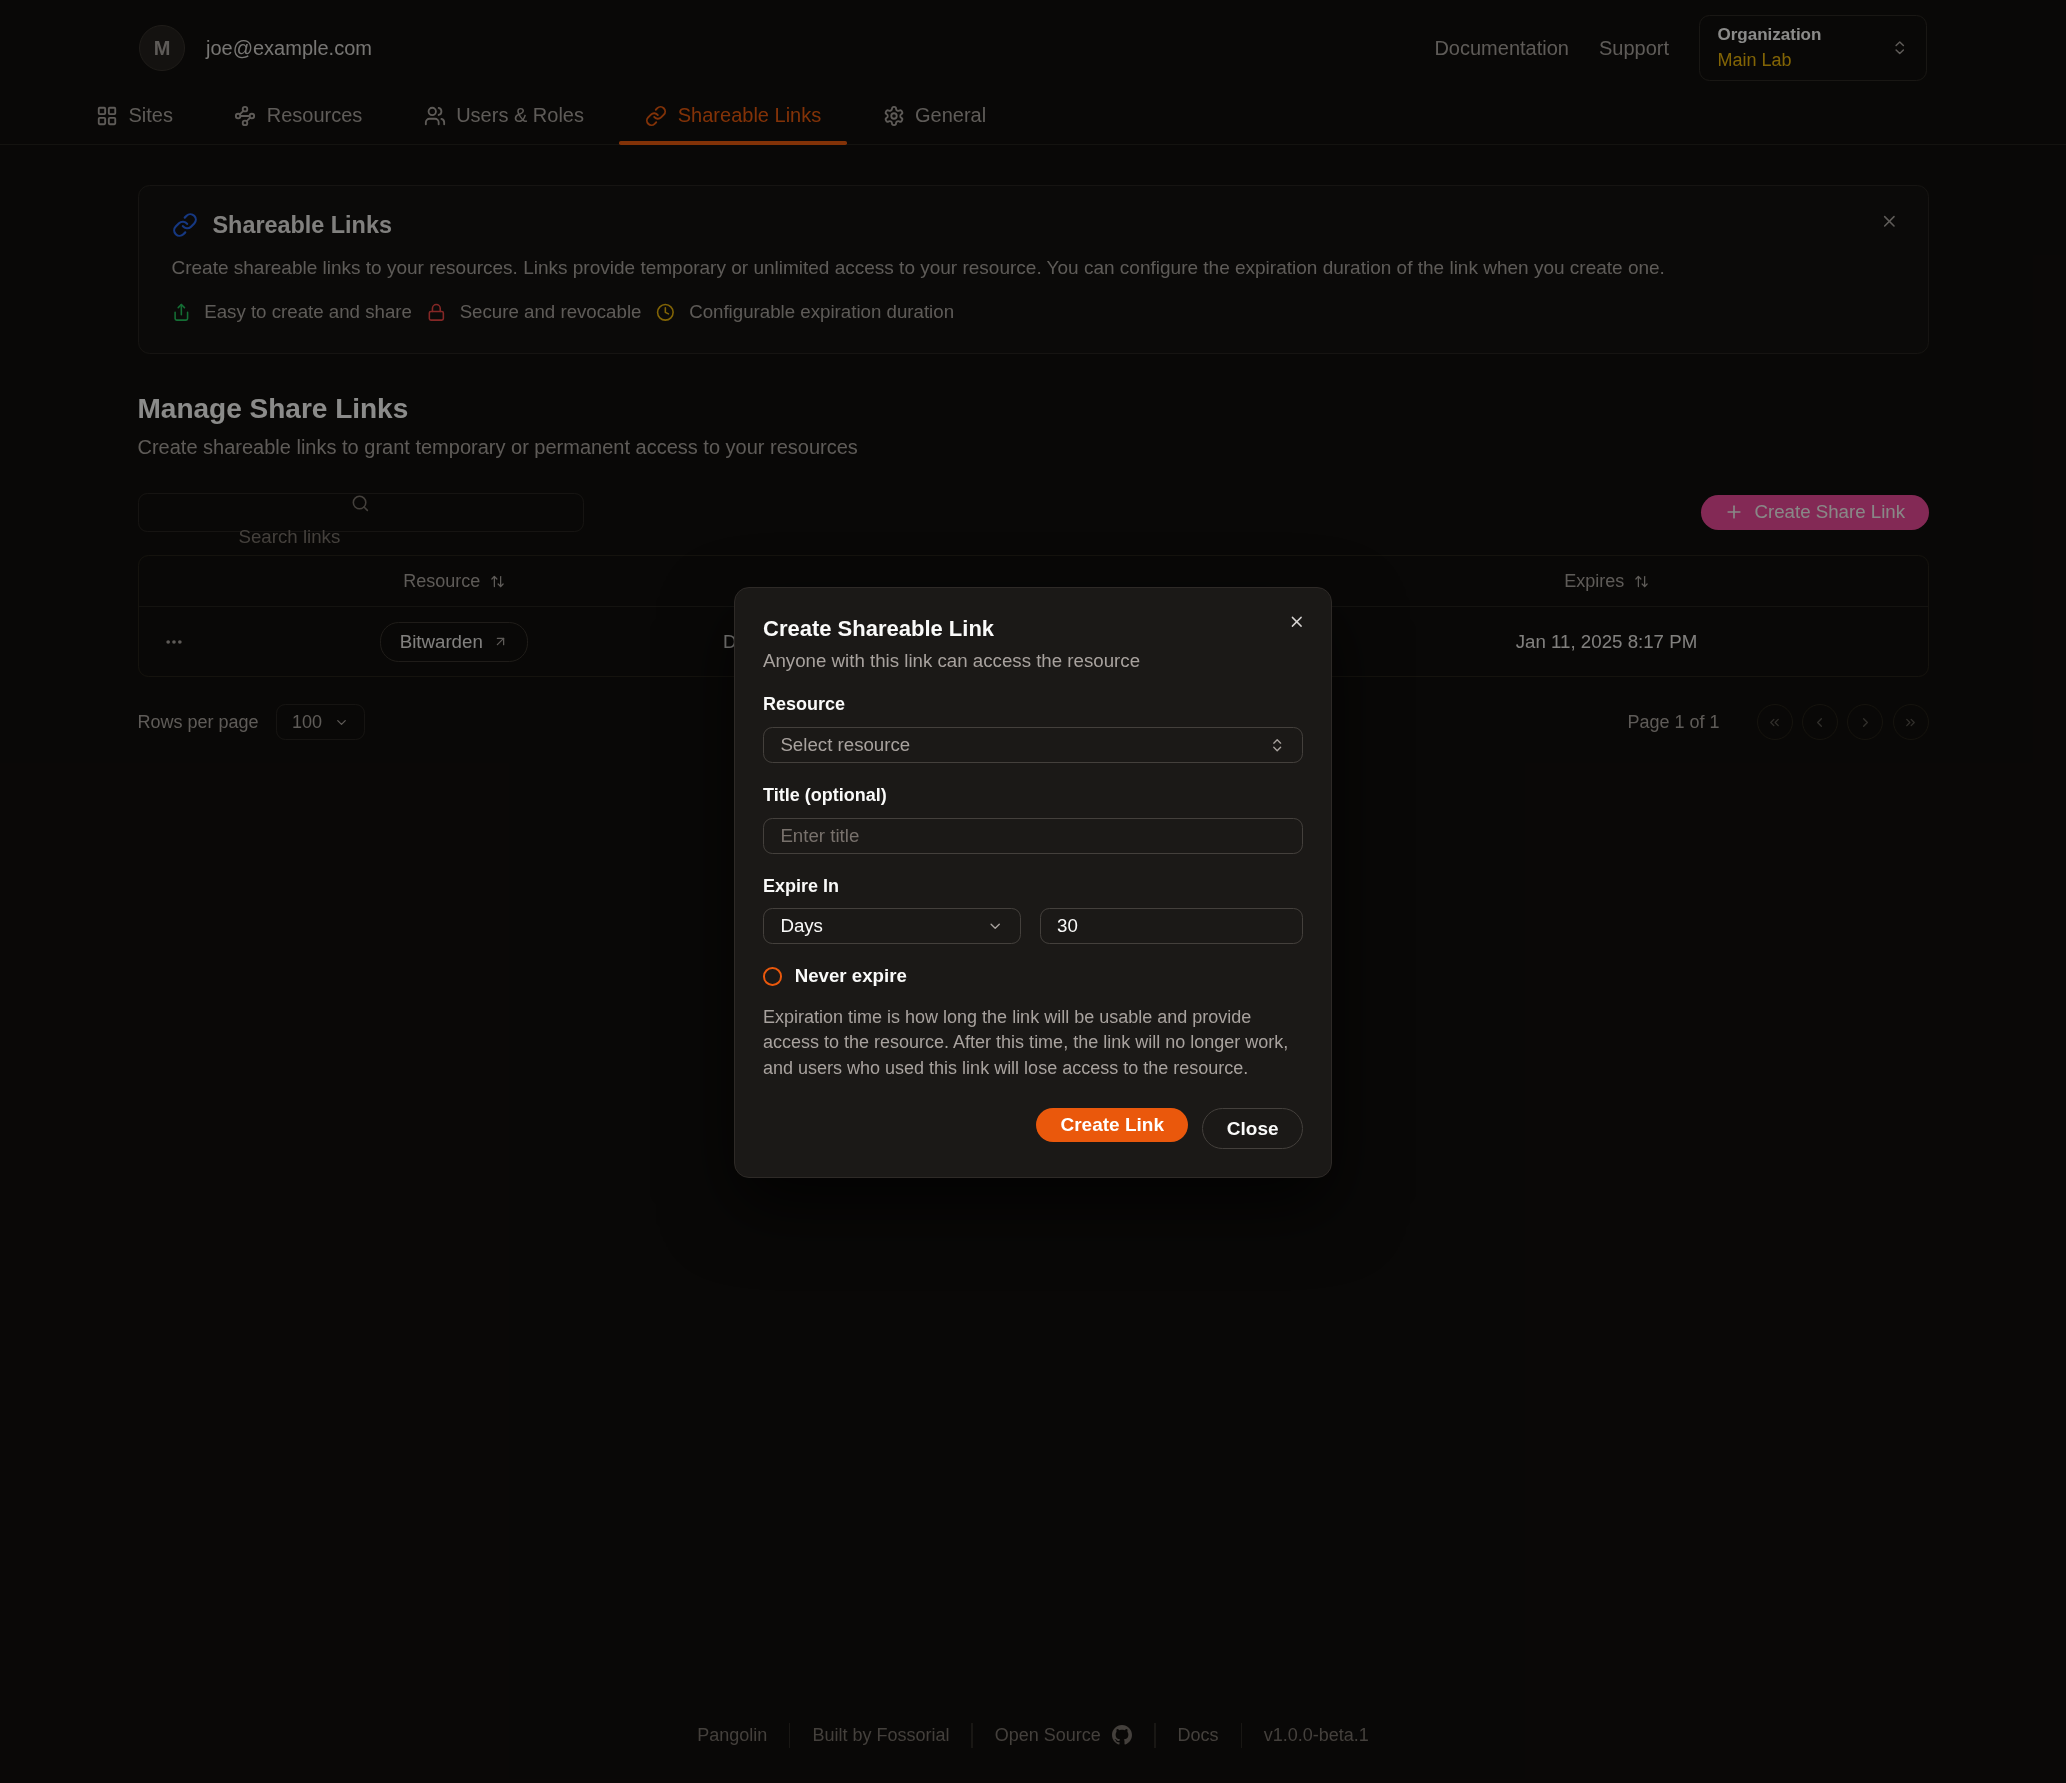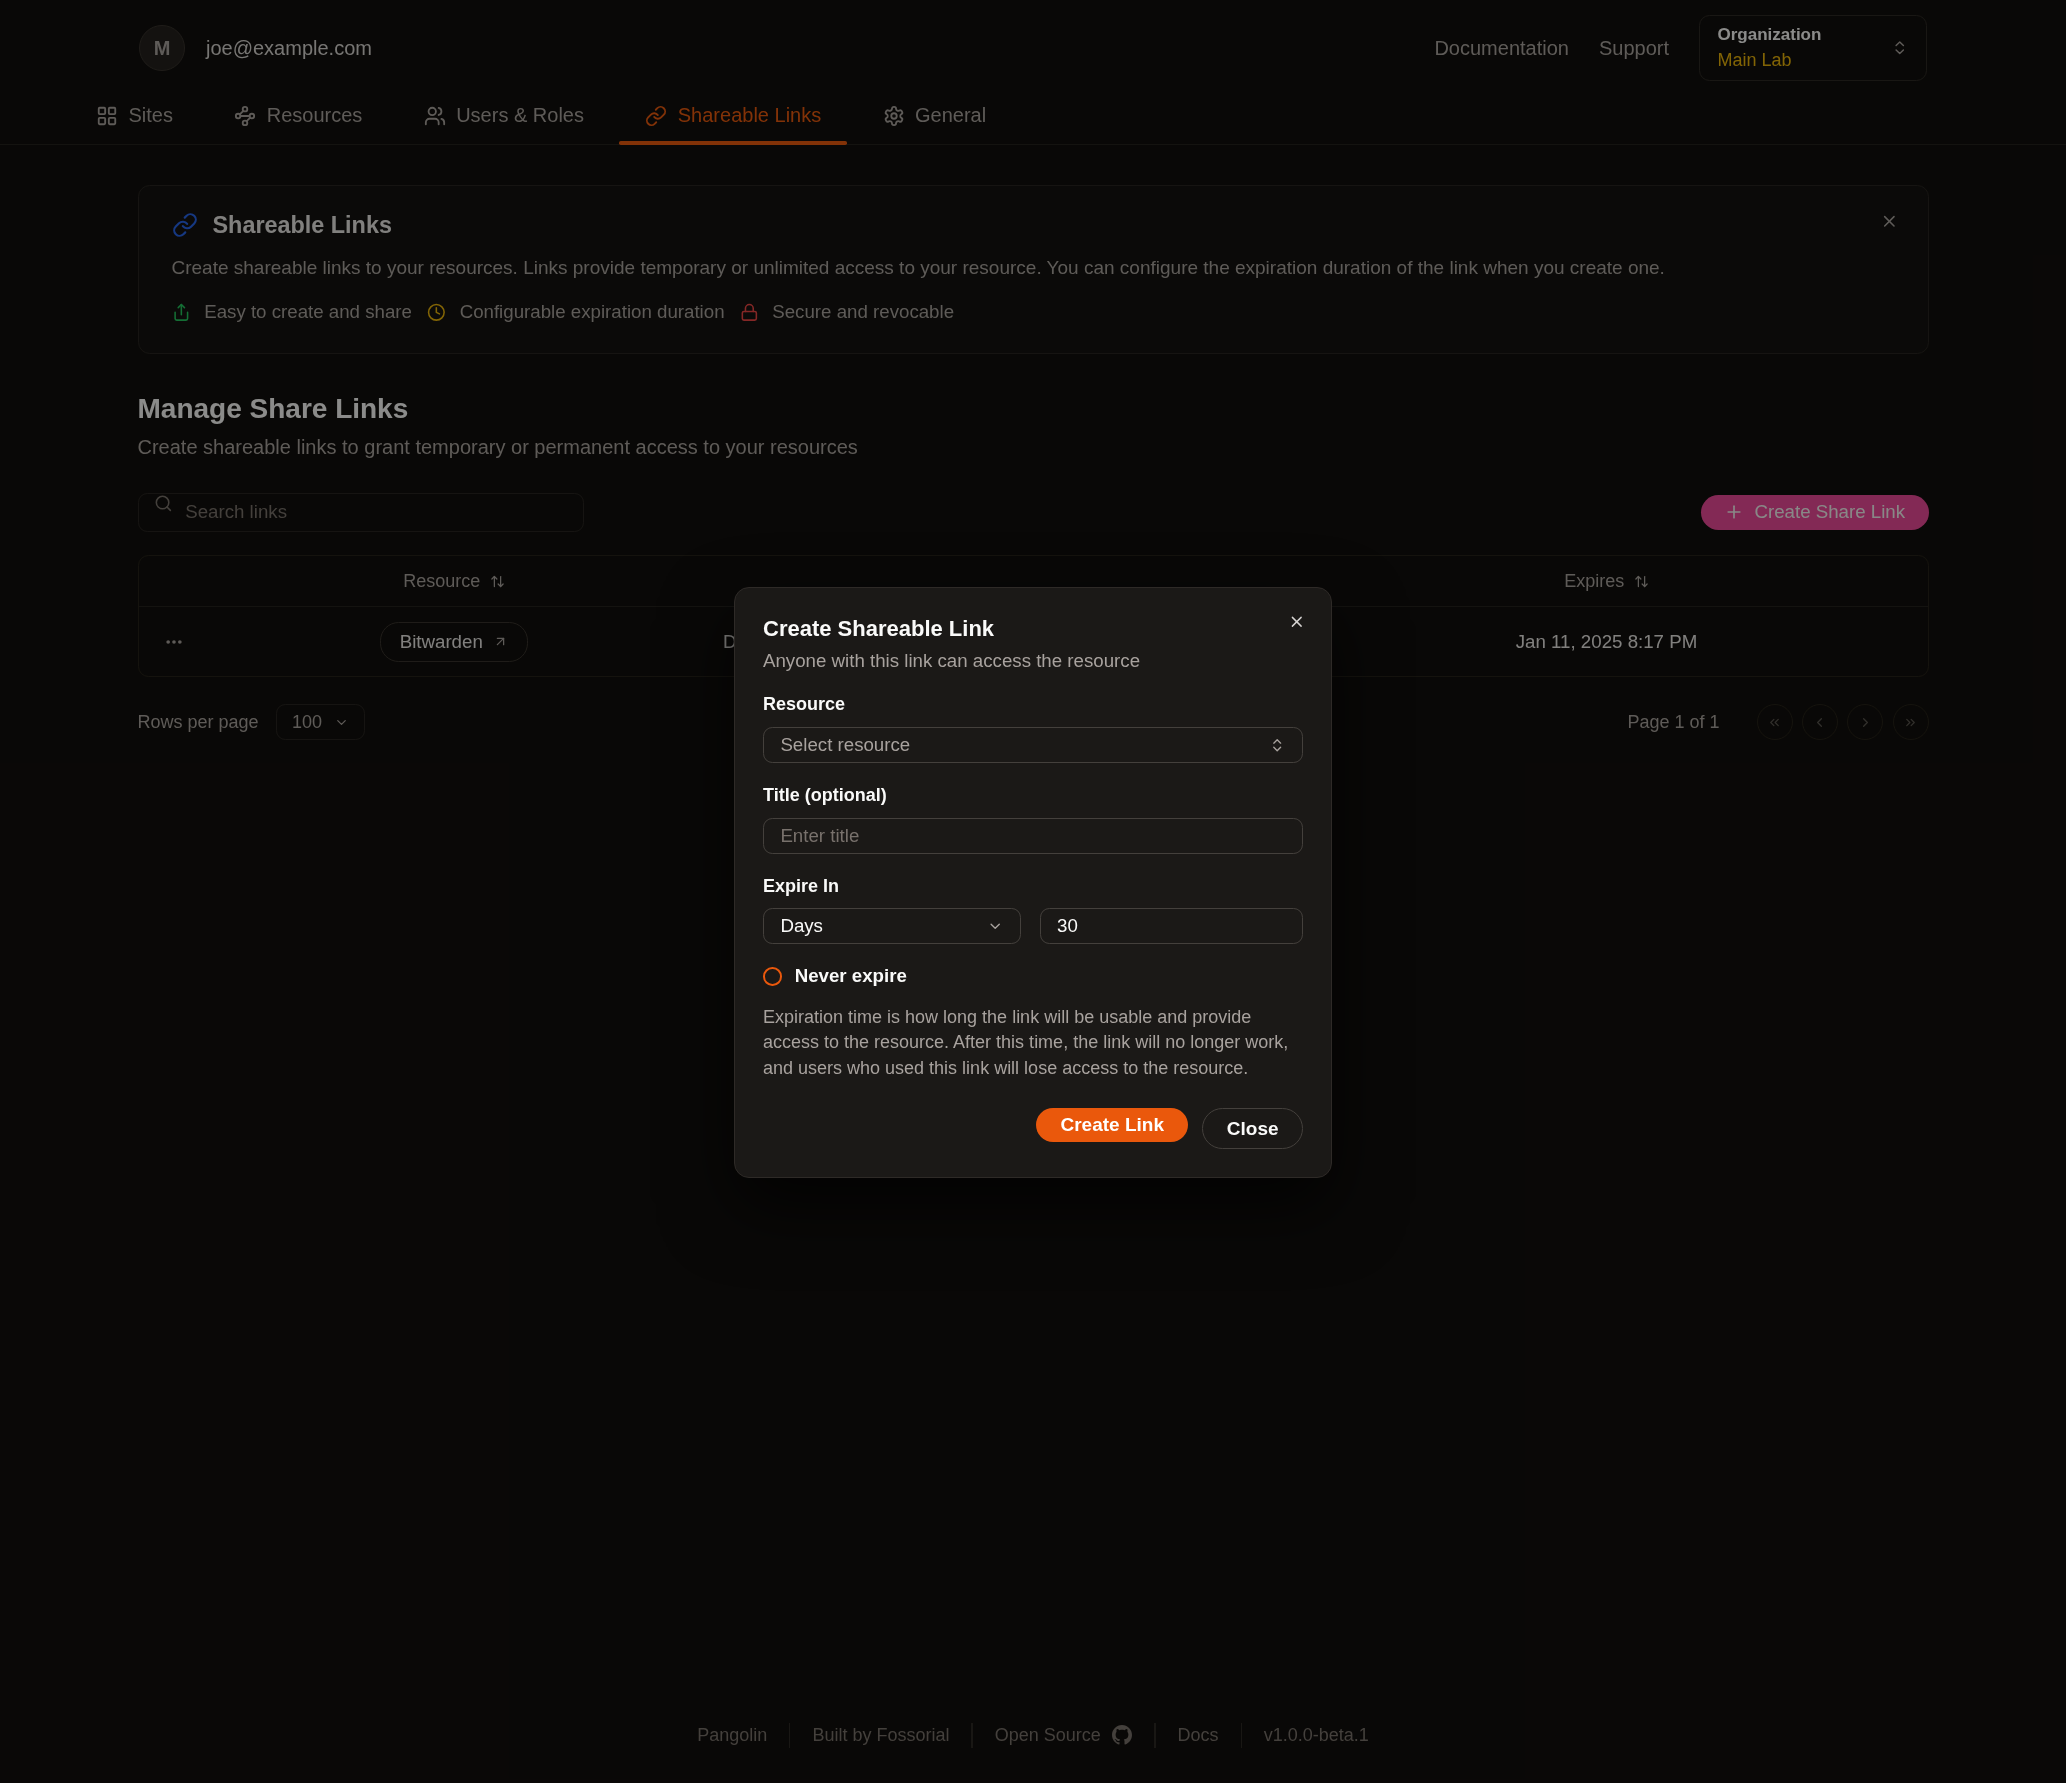--- a/index.html
+++ b/index.html
@@ -40,21 +40,21 @@
   .c-green { color: #22c55e; }
   .c-yellow{ color: #eab308; }
   .c-red   { color: #ef4444; }
 
   
   .section-title { margin-top: 39px; font-size: 28px; font-weight: 700; color: #fafaf9; }
   .section-sub { margin-top: 10.5px; font-size: 20px; color: #a8a29e; }
 
   
   .toolbar { margin-top: 34px; display: flex; align-items: center; justify-content: space-between; }
-  .search { display: flex; gap: 13px; width: 446px; height: 39px; border: 1.2px solid #262220; border-radius: 9.3px; padding: 0 15px; color: #78716c; }
+  .search { display: flex; align-items: center; gap: 13px; width: 446px; height: 39px; border: 1.2px solid #262220; border-radius: 9.3px; padding: 0 15px; color: #78716c; flex-direction: column; }
   .search input { flex: 1; background: transparent; border: none; outline: none; font-family: inherit; font-size: 18.7px; color: #e7e5e4; }
   .search input::placeholder { color: #78716c; }
   .btn-primary { display: flex; align-items: center; gap: 10.5px; height: 35px; padding: 0 23.4px; background: #ec4899; border: none; border-radius: 19px; color: #f5f5f4; font-family: inherit; font-size: 18.7px; font-weight: 500; cursor: pointer; }
 
   
   .table { margin-top: 23.4px; border: 1.2px solid #242018; border-radius: 10.5px; overflow: hidden; }
   .thead, .trow { display: grid; grid-template-columns: 70px 491px 1fr 642px; align-items: center; }
   .thead { height: 51px; border-bottom: 1.2px solid #221f1d; color: #a8a29e; font-size: 18px; }
   .th { display: flex; align-items: center; justify-content: center; gap: 9.3px; cursor: pointer; }
   .trow { height: 69px; font-size: 18.7px; color: #e7e5e4; }
@@ -276,30 +276,30 @@
       </button>
       <p class="banner-desc">Create shareable links to your resources. Links provide temporary or unlimited access to your resource. You can configure the expiration duration of the link when you create one.</p>
       <div class="features">
         <div class="feature">
           <svg class="ic c-green" width="18.7" height="18.7" viewBox="0 0 32 32">
               <use href="#i-share"></use>
             </svg>
           <span>Easy to create and share</span>
         </div>
         <div class="feature">
+          <svg class="ic c-red" width="18.7" height="18.7" viewBox="0 0 32 32">
+              <use href="#i-lock"></use>
+            </svg>
+          <span>Secure and revocable</span>
+        </div>
+        <div class="feature">
           <svg class="ic c-yellow" width="18.7" height="18.7" viewBox="0 0 32 32">
               <use href="#i-clock"></use>
             </svg>
           <span>Configurable expiration duration</span>
-        </div>
-        <div class="feature">
-          <svg class="ic c-red" width="18.7" height="18.7" viewBox="0 0 32 32">
-              <use href="#i-lock"></use>
-            </svg>
-          <span>Secure and revocable</span>
         </div>
       </div>
     </section>
 
     <h1 class="section-title">Manage Share Links</h1>
     <p class="section-sub">Create shareable links to grant temporary or permanent access to your resources</p>
 
     <div class="toolbar">
       <div class="search">
         <svg class="ic" width="18.7" height="18.7" viewBox="0 0 32 32">

